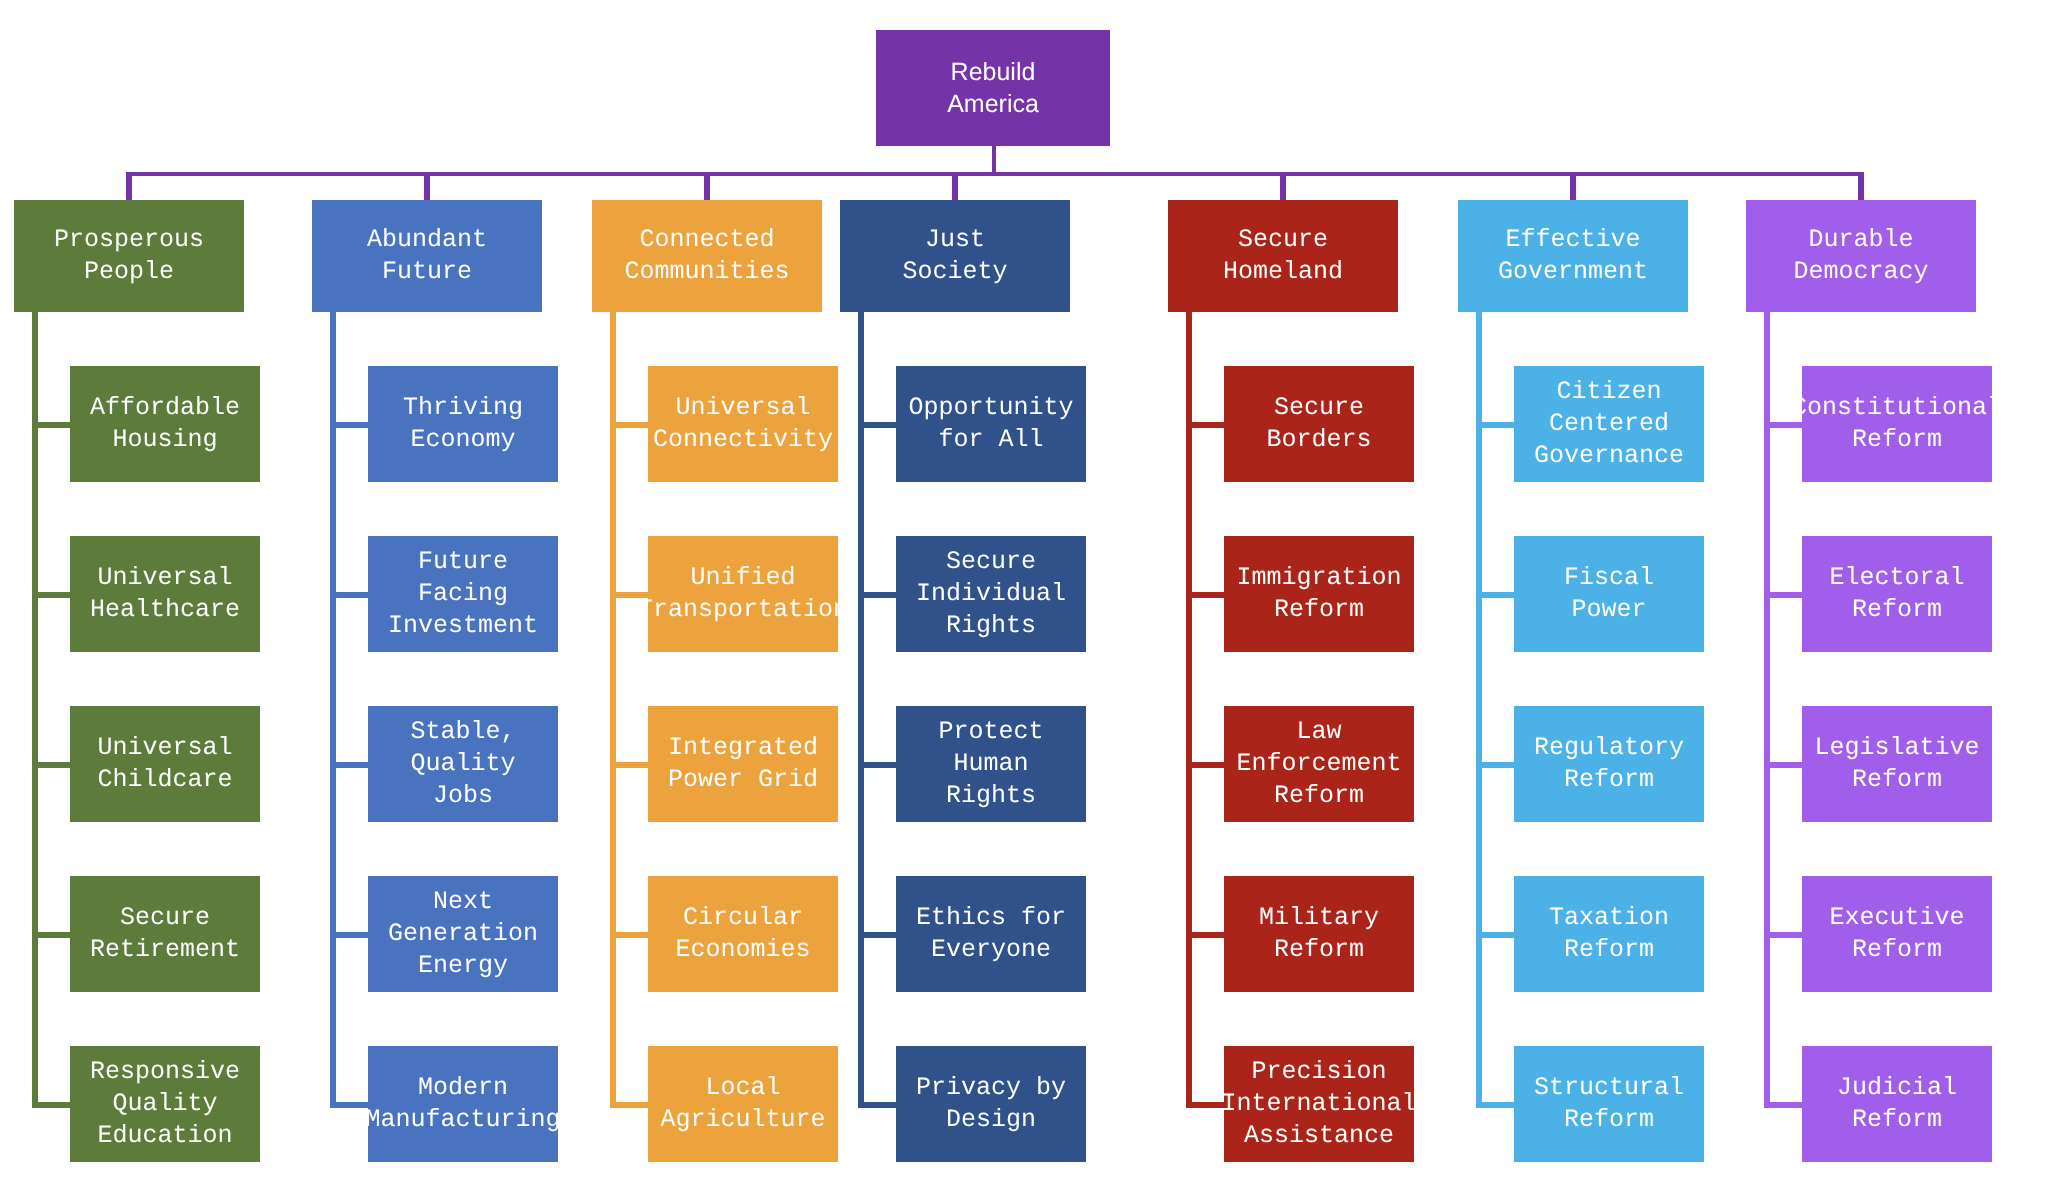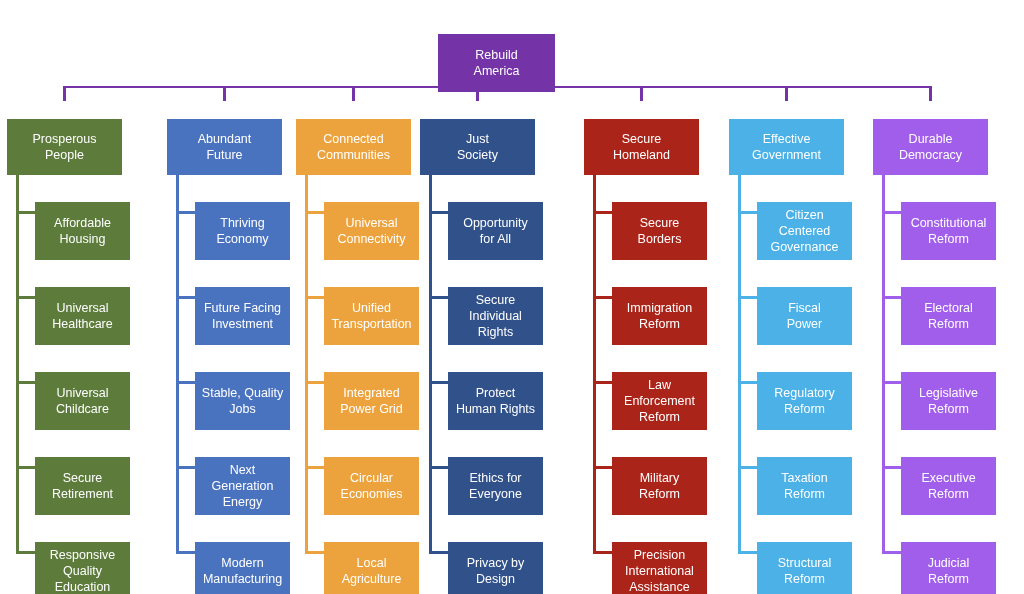--- a/index.html
+++ b/index.html
@@ -4,29 +4,29 @@
 <style>
   html,body{margin:0;padding:0;background:#fff;}
   *{box-sizing:border-box;}
   .chart{
     position:relative;width:1024px;height:594px;background:#ffffff;overflow:hidden;
     font-family:"Liberation Sans",sans-serif;
   }
   .node{
     position:absolute;display:flex;align-items:center;justify-content:center;
     text-align:center;color:#ffffff;font-size:12.5px;line-height:1.28;
-    white-space:pre-line;padding:3px;margin-top:19px;
+    white-space:pre-line;padding:3px;
   }
   .root{left:438px;top:15px;width:117px;height:58px;background:var(--root);}
   
   .tline{position:absolute;background:var(--root);}
   .root-stub{left:495.5px;top:73px;width:2.5px;height:13px;}
   .hline{left:63.5px;top:85.5px;width:868px;height:2.5px;}
   
-  .column{position:absolute;top:0;width:144px;height:594px;}
+  .column{position:absolute;top:0;width:144px;height:594px;font-family:Liberation Mono, monospace;}
   .column .stub{position:absolute;left:56.2px;top:85.5px;width:2.5px;height:15px;background:var(--root);}
   .column .header{left:0;top:100px;width:115px;height:56px;background:var(--col);}
   .column .vline{position:absolute;left:9px;top:156px;width:2.5px;height:397px;background:var(--col);}
   .column .elbow{position:absolute;left:9px;width:19px;height:2.5px;background:var(--col);}
   .e1{top:211px;} .e2{top:296px;} .e3{top:381px;} .e4{top:466px;} .e5{top:551px;}
   .column .child{left:28px;width:95px;height:58px;background:var(--col);}
   .c1{top:183px;} .c2{top:268px;} .c3{top:353px;} .c4{top:438px;} .c5{top:523px;}
 </style>
 </head>
 <body>
@@ -54,21 +54,21 @@
 Healthcare</div>
     <div class="node child c3">Universal
 Childcare</div>
     <div class="node child c4">Secure
 Retirement</div>
     <div class="node child c5">Responsive
 Quality
 Education</div>
   </section>
 
-  <section class="column" style="left: 167px; --col: #4A73BF;">
+  <section class="column" style="left: 156px; --col: #4A73BF;">
     <div class="stub"></div>
     <div class="node header">Abundant
 Future</div>
     <div class="vline"></div>
     <div class="elbow e1"></div>
     <div class="elbow e2"></div>
     <div class="elbow e3"></div>
     <div class="elbow e4"></div>
     <div class="elbow e5"></div>
     <div class="node child c1">Thriving

